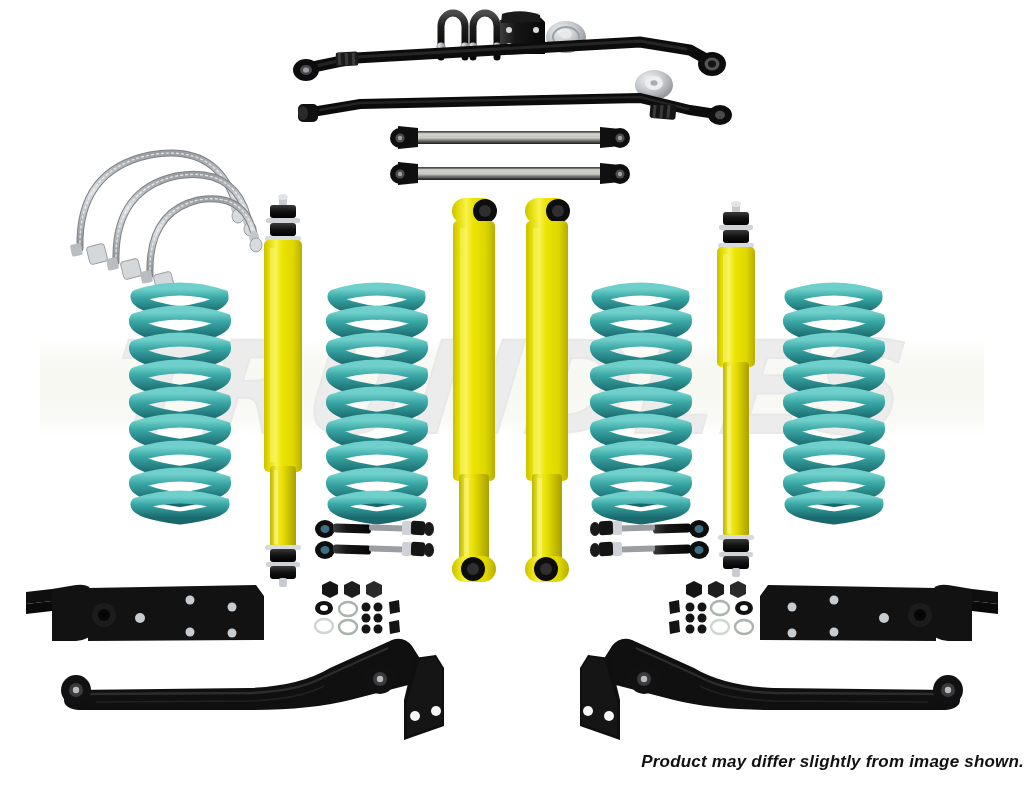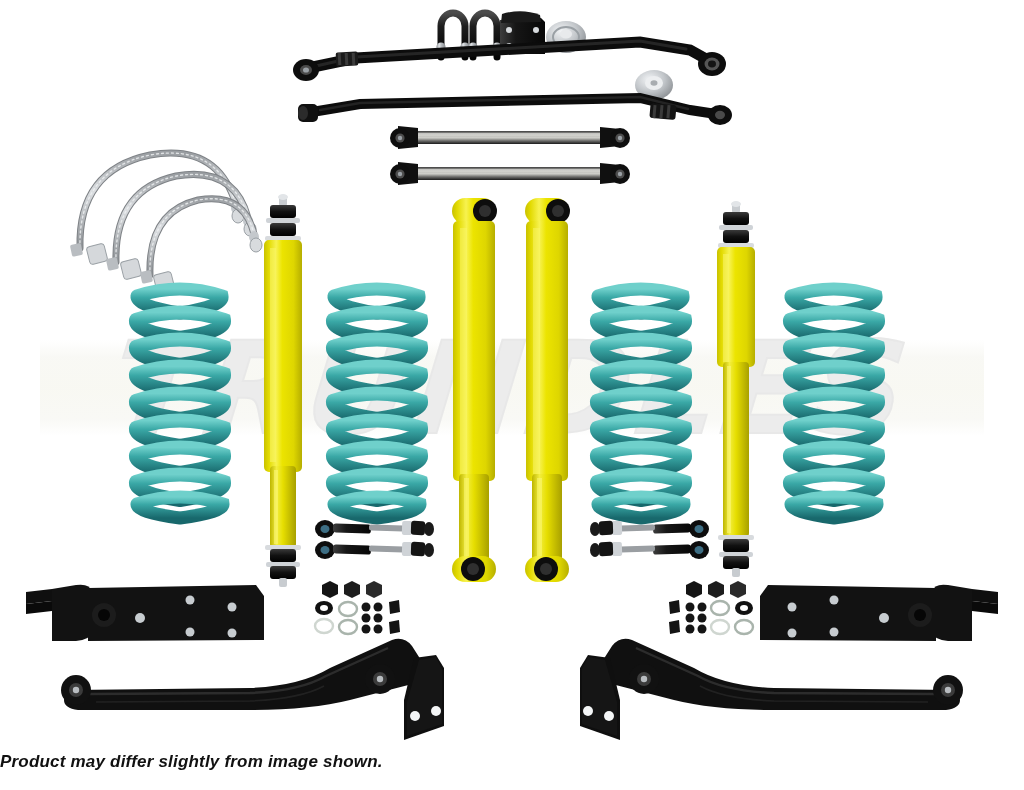--- a/index.html
+++ b/index.html
@@ -55,21 +55,21 @@
 
   
   .part { position: absolute; z-index: 3; }
 
   
   .caption {
     position: absolute;
     left: 0;
     top: 752px;
     width: 1024px;
-    text-align: left;
+    text-align: right;
     font-family: "Liberation Sans", sans-serif;
     font-weight: bold;
     font-style: italic;
     font-size: 17px;
     color: #111111;
     letter-spacing: .2px;
     z-index: 6;
   }
 </style>
 </head>

